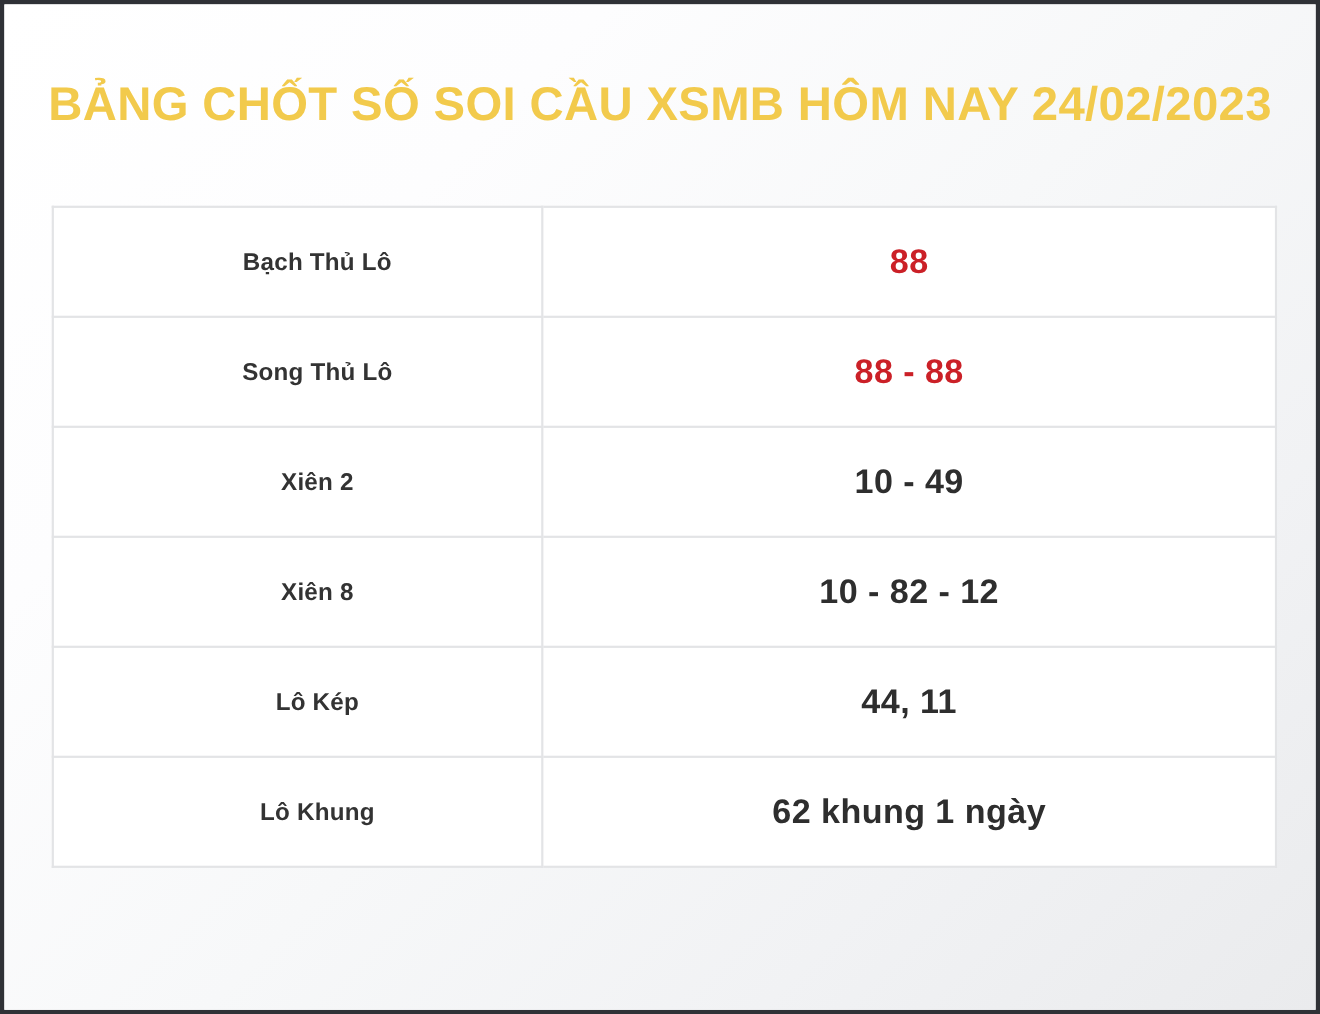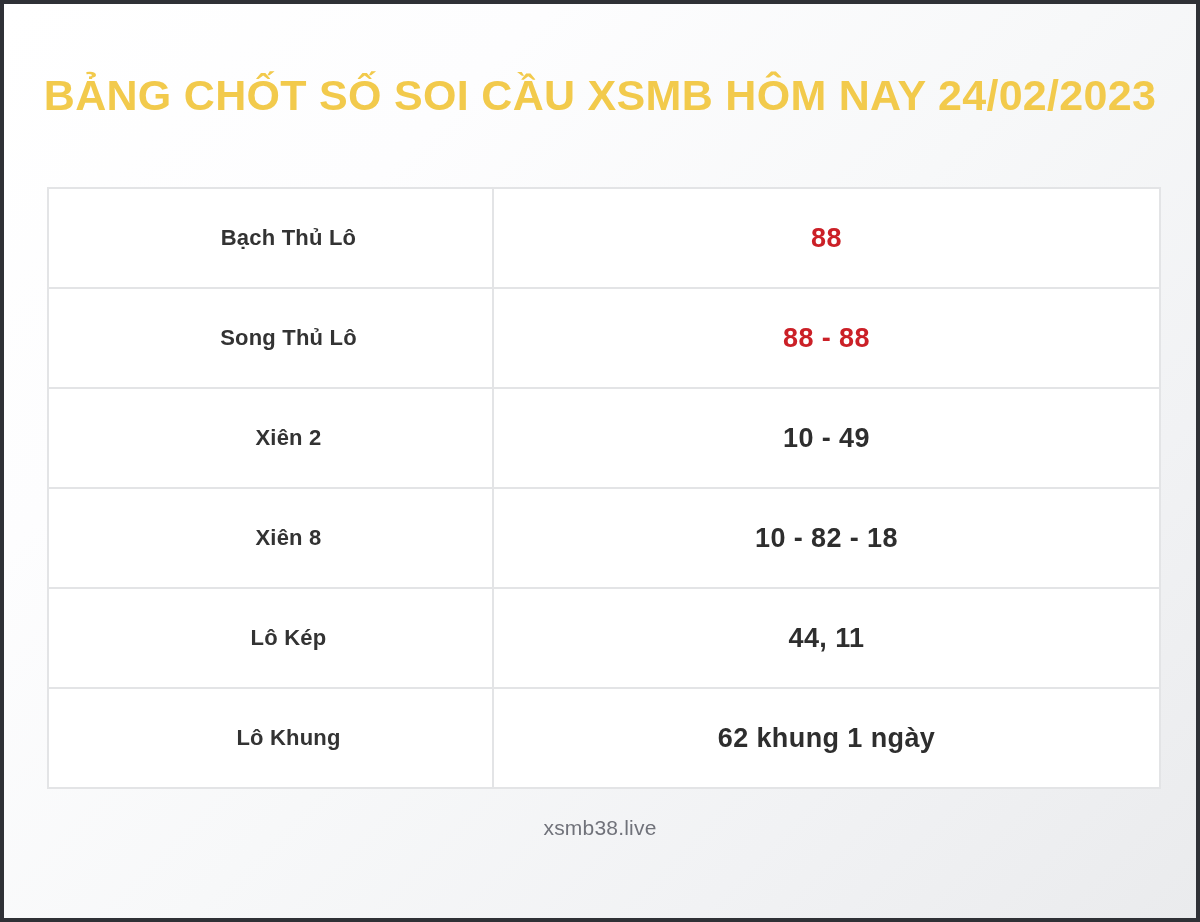--- a/index.html
+++ b/index.html
@@ -96,21 +96,21 @@
   .board td.cell-label {
     width: 445px;
     font-size: 22px;
     font-weight: bold;
     color: #333333;
     letter-spacing: 0.2px;
     padding-left: 44px;
   }
 
   .board td.cell-value {
-    font-size: 27px;
+    font-size: 31px;
     font-weight: bold;
     color: #2e2e2e;
     letter-spacing: 0.4px;
   }
 
   .board td.cell-value.is-accent {
     color: #cb2027;
   }
 
   
@@ -154,35 +154,32 @@
           <td class="cell-value is-accent">88 - 88</td>
         </tr>
 
         <tr>
           <td class="cell-label">Xiên 2</td>
           <td class="cell-value">10 - 49</td>
         </tr>
 
         <tr>
           <td class="cell-label">Xiên 8</td>
-          <td class="cell-value">10 - 82 - 18</td>
+          <td class="cell-value">10 - 82 - 12</td>
         </tr>
 
 
         <tr>
           <td class="cell-label">Lô Kép</td>
           <td class="cell-value">44, 11</td>
         </tr>
 
         <tr>
           <td class="cell-label">Lô Khung</td>
           <td class="cell-value">62 khung 1 ngày</td>
         </tr>
 
       </tbody>
     </table>
 
-    <div class="footer">
-      <span class="footer-text">xsmb38.live</span>
-    </div>
 
   </div>
 </div>
 
 </body></html>

